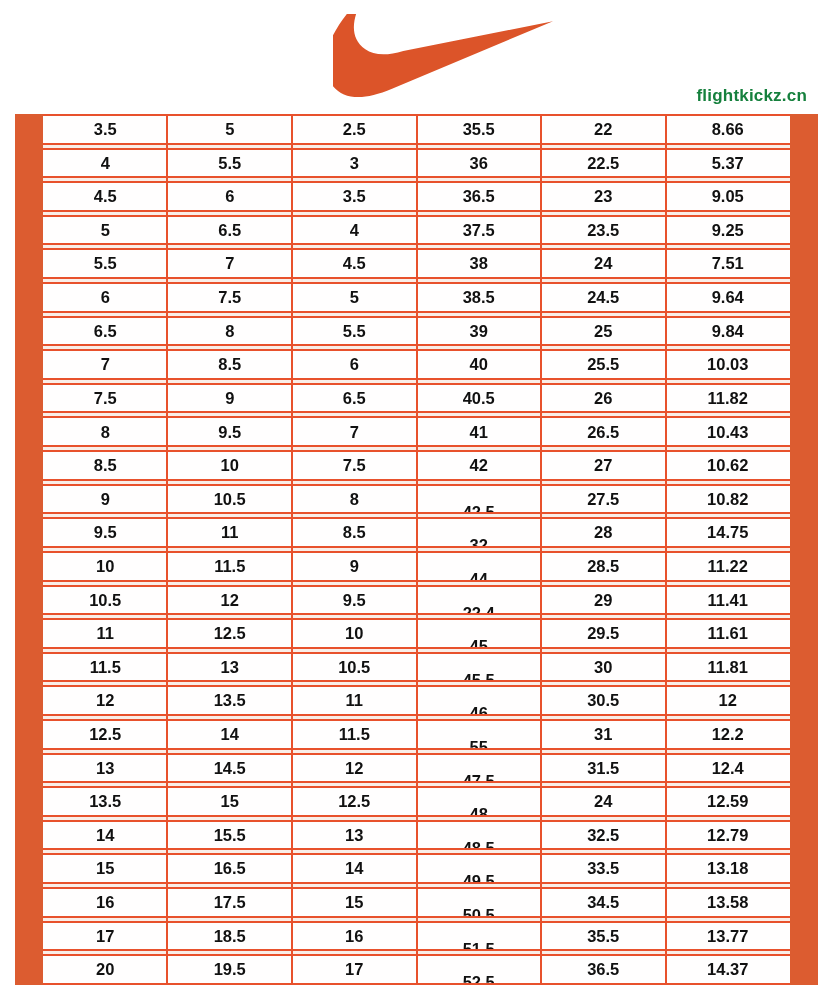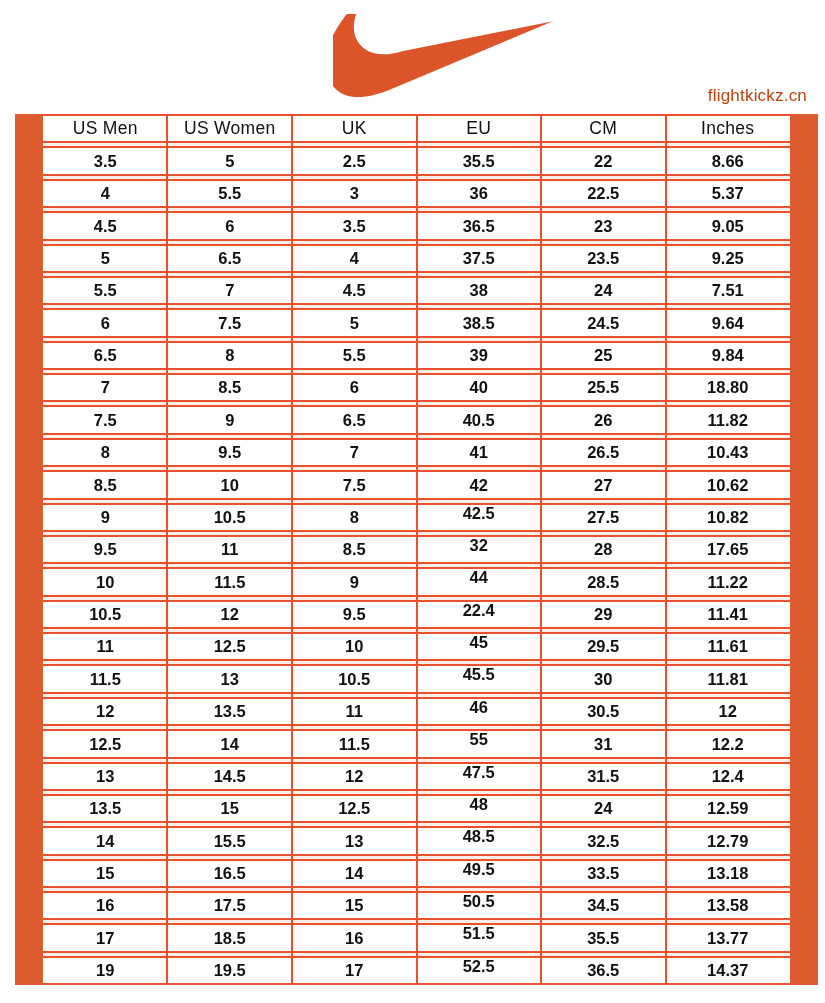--- a/index.html
+++ b/index.html
@@ -22,23 +22,23 @@
     height: 84px;
   }
   .logo-wrap svg { display: block; width: 100%; height: 100%; }
 
   
   .watermark {
     position: absolute;
     top: 86px;
     right: 18px;
     font-size: 17px;
-    font-weight: 400;
+    font-weight: 700;
     letter-spacing: 0.2px;
-    color: #c2410c;
+    color: #15803d;
   }
 
   
   .size-table {
     position: absolute;
     left: 15px;
     top: 114px;
     width: 803px;
     height: 871px;
     display: flex;
@@ -97,21 +97,21 @@
     font-size: 17.5px;
     letter-spacing: 0.3px;
   }
   .data-row .cell {
     font-weight: 700;
     font-size: 16.5px;
   }
   
   .cell.raised {
     align-items: flex-start;
-    padding-top: 0;
+    padding-top: 18px;
   }
 </style>
 </head>
 <body>
 
 <div class="logo-wrap">
   <svg viewBox="0 7 24 9.3" preserveAspectRatio="none" xmlns="http://www.w3.org/2000/svg">
     <path d="M24 7.8L6.442 15.276c-1.456.616-2.679.925-3.668.925-1.456 0-2.523-.616-3.201-1.848-.678-1.233-.616-2.731.185-4.494.801-1.764 2.072-3.466 3.814-5.106-.432.705-2.658 4.34-.046 6.157.514.37 1.17.555 1.971.555.639 0 1.363-.124 2.172-.37L24 7.8z" fill="#DC5429"></path>
   </svg>
 </div>
@@ -123,28 +123,20 @@
 
   <div class="grid">
     <div class="vline-layer">
       <div class="vline v1"></div>
       <div class="vline v2"></div>
       <div class="vline v3"></div>
       <div class="vline v4"></div>
       <div class="vline v5"></div>
     </div>
 
-    <div class="row header-row">
-      <div class="cell">US Men</div>
-      <div class="cell">US Women</div>
-      <div class="cell">UK</div>
-      <div class="cell">EU</div>
-      <div class="cell">CM</div>
-      <div class="cell">Inches</div>
-    </div>
 
   <div class="row data-row">
         <div class="cell">3.5</div>
         <div class="cell">5</div>
         <div class="cell">2.5</div>
         <div class="cell">35.5</div>
         <div class="cell">22</div>
         <div class="cell">8.66</div>
       </div>
       <div class="row data-row">
@@ -194,21 +186,21 @@
         <div class="cell">39</div>
         <div class="cell">25</div>
         <div class="cell">9.84</div>
       </div>
       <div class="row data-row">
         <div class="cell">7</div>
         <div class="cell">8.5</div>
         <div class="cell">6</div>
         <div class="cell">40</div>
         <div class="cell">25.5</div>
-        <div class="cell">18.80</div>
+        <div class="cell">10.03</div>
       </div>
       <div class="row data-row">
         <div class="cell">7.5</div>
         <div class="cell">9</div>
         <div class="cell">6.5</div>
         <div class="cell">40.5</div>
         <div class="cell">26</div>
         <div class="cell">11.82</div>
       </div>
       <div class="row data-row">
@@ -234,21 +226,21 @@
         <div class="cell raised">42.5</div>
         <div class="cell">27.5</div>
         <div class="cell">10.82</div>
       </div>
       <div class="row data-row">
         <div class="cell">9.5</div>
         <div class="cell">11</div>
         <div class="cell">8.5</div>
         <div class="cell raised">32</div>
         <div class="cell">28</div>
-        <div class="cell">17.65</div>
+        <div class="cell">14.75</div>
       </div>
       <div class="row data-row">
         <div class="cell">10</div>
         <div class="cell">11.5</div>
         <div class="cell">9</div>
         <div class="cell raised">44</div>
         <div class="cell">28.5</div>
         <div class="cell">11.22</div>
       </div>
       <div class="row data-row">
@@ -333,21 +325,21 @@
       </div>
       <div class="row data-row">
         <div class="cell">17</div>
         <div class="cell">18.5</div>
         <div class="cell">16</div>
         <div class="cell raised">51.5</div>
         <div class="cell">35.5</div>
         <div class="cell">13.77</div>
       </div>
       <div class="row data-row">
-        <div class="cell">19</div>
+        <div class="cell">20</div>
         <div class="cell">19.5</div>
         <div class="cell">17</div>
         <div class="cell raised">52.5</div>
         <div class="cell">36.5</div>
         <div class="cell">14.37</div>
       </div>
     </div>
 
   <div class="side-bar"></div>
 </div>

